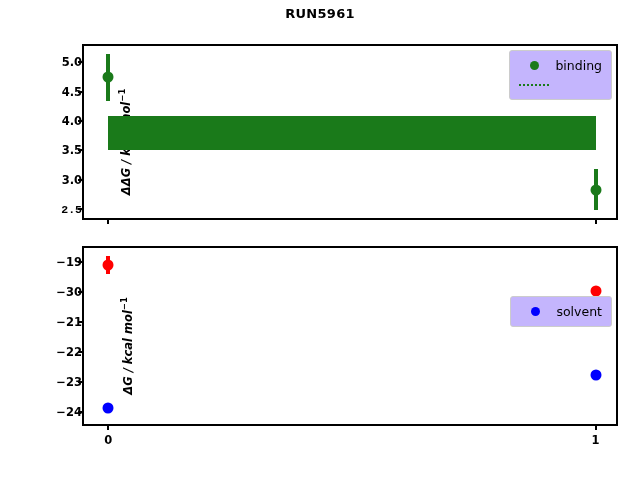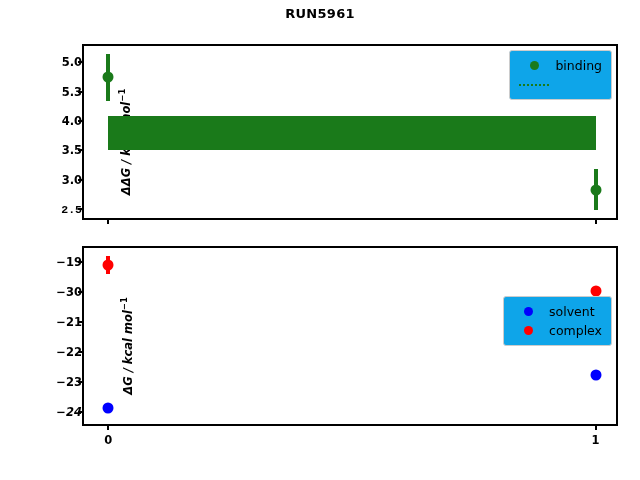--- a/index.html
+++ b/index.html
@@ -52,21 +52,21 @@
   
   .errbar{position:absolute;width:4px;transform:translateX(-50%);}
   .marker{
     position:absolute;width:11px;height:11px;border-radius:50%;
     transform:translate(-50%,-50%);
   }
   .band{position:absolute;}
 
   
   .legend{
-    position:absolute;background:#0ea5e9;border:1px solid #cccccc;
+    position:absolute;background:#c4b5fd;border:1px solid #cccccc;
     border-radius:3px;padding:5px 9px 5px 7px;
     box-shadow:0 0 0 0 rgba(0,0,0,0);
   }
   .legend-row{display:flex;align-items:center;height:19px;}
   .legend-key{width:34px;display:flex;align-items:center;justify-content:center;}
   .legend-dot{width:9px;height:9px;border-radius:50%;display:block;}
   .legend-dash{width:30px;height:0;border-top:2.5px dotted #1a7a1a;display:block;}
   .legend-label{font-size:12.5px;color:#000;white-space:nowrap;padding-left:4px;}
 
   #legend-top{right:4px;top:4px;}
@@ -82,21 +82,21 @@
   <div class="axes" id="axes-top">
 
     <div class="ylabel" id="ylabel-top">
       <span class="ital">ΔΔG / kcal mol</span><span class="sup">−1</span>
     </div>
 
     <div id="top-yticks">
         <div class="ytick" style="top: 15.4267px;"></div>
         <div class="yticklabel" style="top: 16.4267px;">5.0</div>
         <div class="ytick" style="top: 44.76px;"></div>
-        <div class="yticklabel" style="top: 45.76px;">5.3</div>
+        <div class="yticklabel" style="top: 45.76px;">4.5</div>
         <div class="ytick" style="top: 74.0933px;"></div>
         <div class="yticklabel" style="top: 75.0933px;">4.0</div>
         <div class="ytick" style="top: 103.427px;"></div>
         <div class="yticklabel" style="top: 104.427px;">3.5</div>
         <div class="ytick" style="top: 132.76px;"></div>
         <div class="yticklabel" style="top: 133.76px;">3.0</div>
         <div class="ytick" style="top: 162.093px;"></div>
         <div class="yticklabel" style="top: 163.093px; font-family: Liberation Mono, monospace;">2.5</div>
         <div class="xtick" style="left: 23.3636px; right: auto;"></div>
         <div class="xtick" style="left: 510.636px; right: auto;"></div>
@@ -137,21 +137,21 @@
         <div class="yticklabel" style="top: 13.5px;">−19</div>
         <div class="ytick" style="top: 42.5px;"></div>
         <div class="yticklabel" style="top: 43.5px;">−30</div>
         <div class="ytick" style="top: 72.5px;"></div>
         <div class="yticklabel" style="top: 73.5px;">−21</div>
         <div class="ytick" style="top: 102.5px;"></div>
         <div class="yticklabel" style="top: 103.5px;">−22</div>
         <div class="ytick" style="top: 132.5px;"></div>
         <div class="yticklabel" style="top: 133.5px;">−23</div>
         <div class="ytick" style="top: 162.5px;"></div>
-        <div class="yticklabel" style="top: 163.5px; font-style: italic;">−24</div>
+        <div class="yticklabel" style="top: 163.5px;">−24</div>
       </div>
     <div id="bottom-xticks">
         <div class="xtick" style="left: 23.3636px;"></div>
         <div class="xticklabel" style="left: 24.3636px;">0</div>
         <div class="xtick" style="left: 510.636px;"></div>
         <div class="xticklabel" style="left: 511.636px;">1</div>
       </div>
 
     <div class="plotarea" id="bottom-plot">
         <div class="errbar" style="left: 24.3636px; top: 158.4px; height: 2.4px; background: rgb(0, 0, 255);"></div>
@@ -164,23 +164,17 @@
         <div class="marker" style="left: 511.636px; top: 42.6px; background: rgb(255, 0, 0);"></div>
       </div>
 
     <div class="legend" id="legend-bottom">
         <div class="legend-row">
           <span class="legend-key">
             <span class="legend-dot" style="background: rgb(0, 0, 255);"></span>
           </span>
           <span class="legend-label">solvent</span>
         </div>
-        <div class="legend-row">
-          <span class="legend-key">
-            <span class="legend-dot" style="background: rgb(255, 0, 0);"></span>
-          </span>
-          <span class="legend-label">complex</span>
-        </div>
       </div>
 
   </div>
 
 </div>
 
 </body></html>

